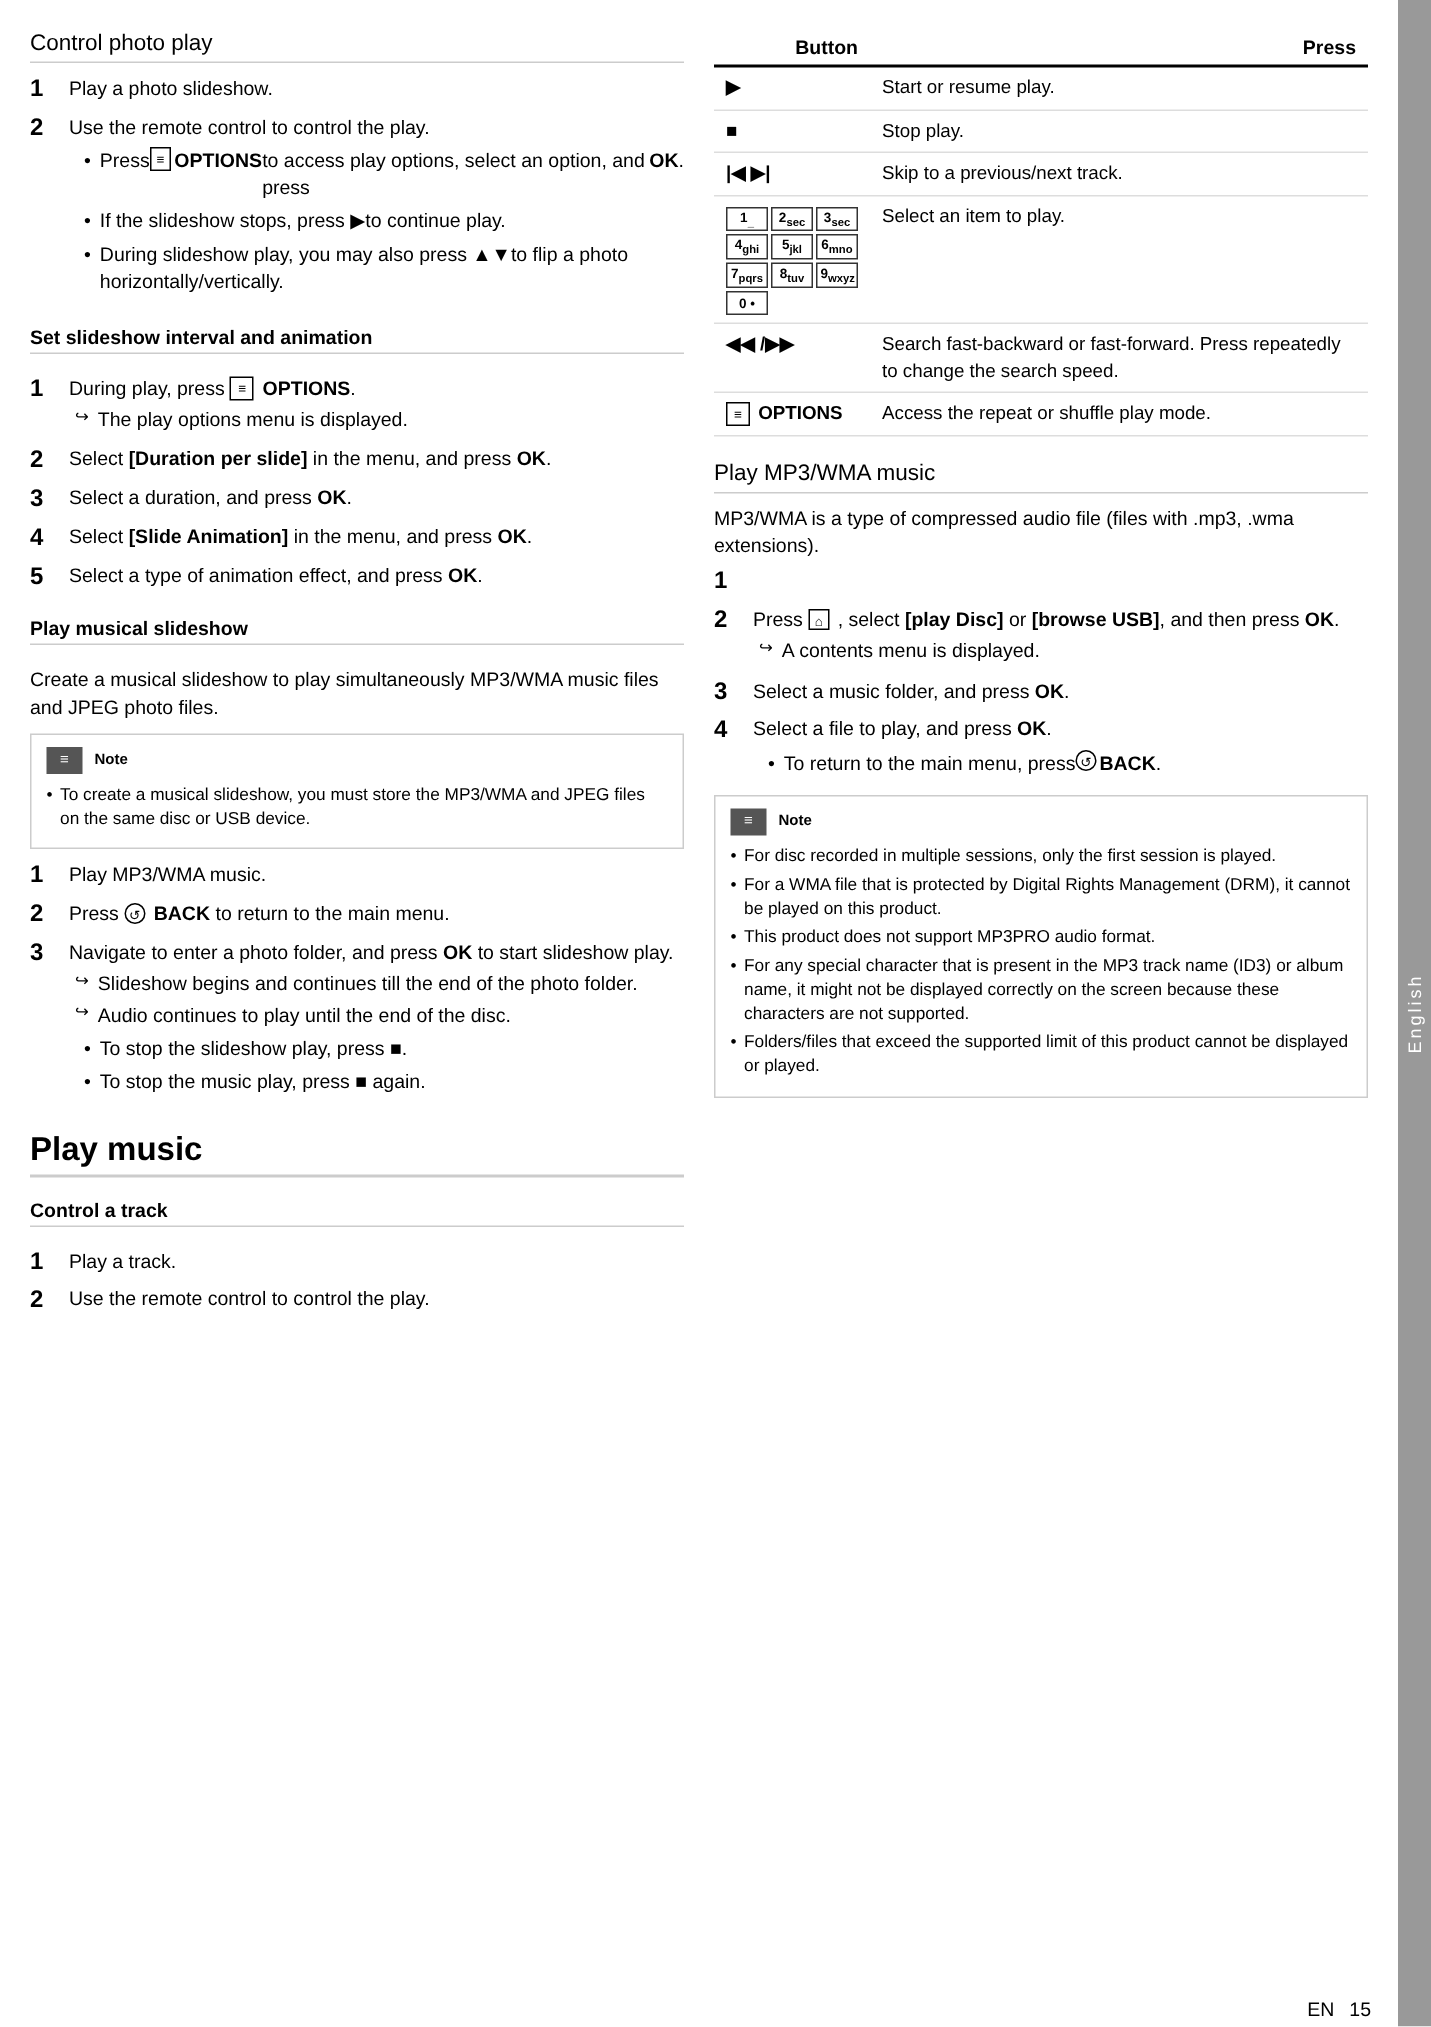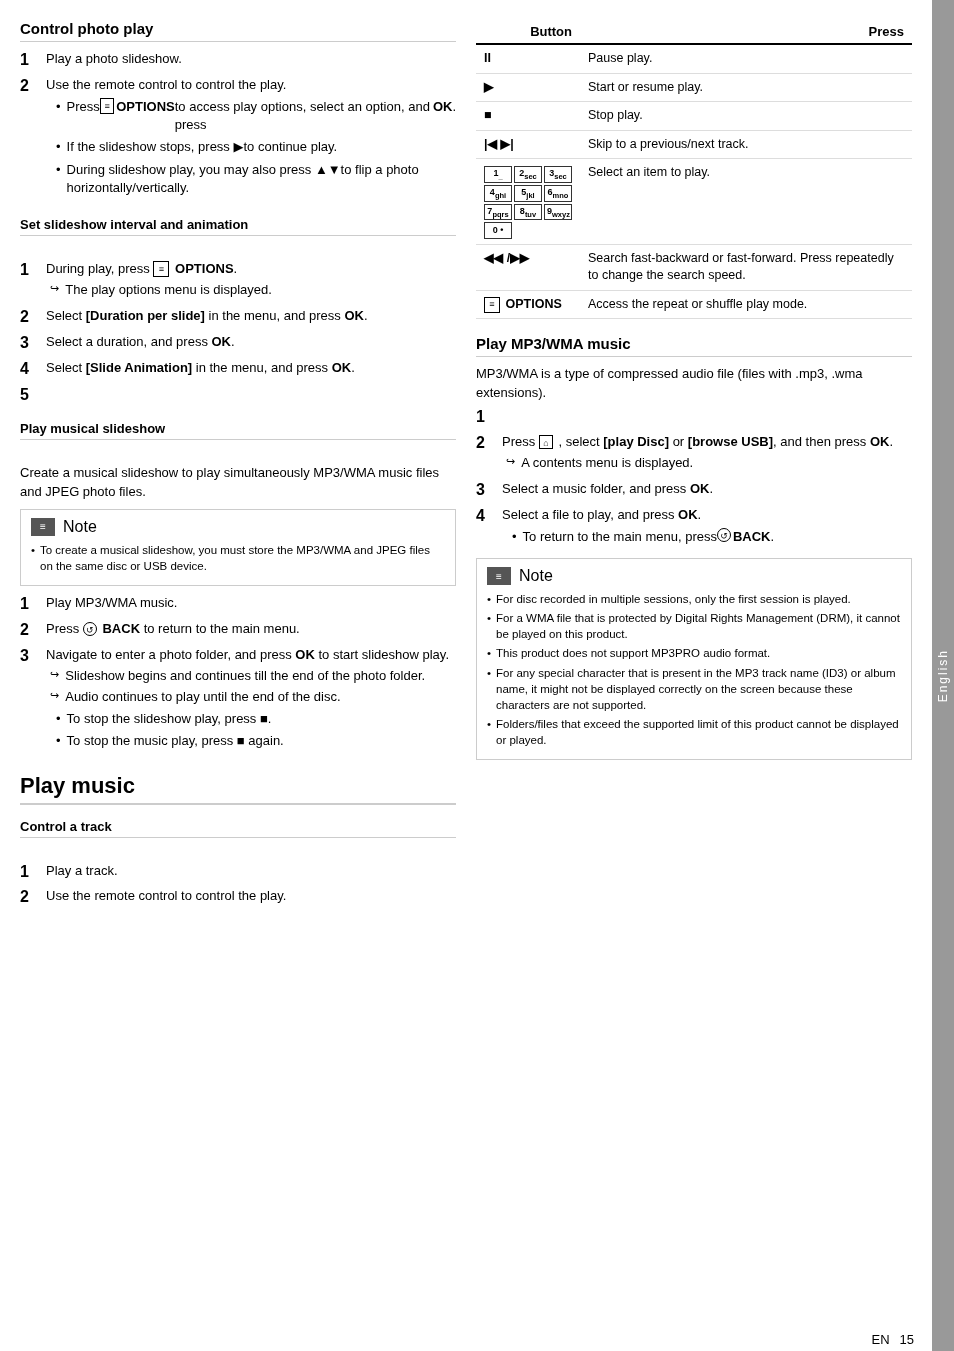--- a/index.html
+++ b/index.html
@@ -52,30 +52,30 @@
       min-width: 0;
     }
 
     .right-col {
       flex: 1;
       min-width: 0;
     }
 
     h2 {
       font-size: 15px;
-      font-weight: bold;
+      font-weight: normal;
       margin-bottom: 8px;
       border-bottom: 1px solid #ccc;
       padding-bottom: 4px;
     }
 
     h3 {
       font-size: 13px;
       font-weight: bold;
-      margin-bottom: 24px;
+      margin-bottom: 14px;
       margin-top: 14px;
       border-bottom: 1px solid #ccc;
       padding-bottom: 3px;
     }
 
     .section {
       margin-bottom: 16px;
     }
 
     .numbered-list {
@@ -159,22 +159,22 @@
       flex-shrink: 0;
     }
 
     .note-icon::before {
       content: "≡";
       color: #fff;
       font-size: 10px;
     }
 
     .note-label {
-      font-weight: normal;
-      font-size: 16px;
+      font-weight: bold;
+      font-size: 10px;
     }
 
     .note-bullet-list {
       list-style: none;
       padding: 0;
     }
 
     .note-bullet-list li {
       display: flex;
       align-items: flex-start;
@@ -333,20 +333,21 @@
           <li>
             <span class="num">3</span>
             <span class="list-content">Select a duration, and press <strong>OK</strong>.</span>
           </li>
           <li>
             <span class="num">4</span>
             <span class="list-content">Select <span class="bracket-text">[Slide Animation]</span> in the menu, and press <strong>OK</strong>.</span>
           </li>
           <li>
             <span class="num">5</span>
+            <span class="list-content">Select a type of animation effect, and press <strong>OK</strong>.</span>
           </li>
         </ul>
       </div>
 
       <div class="section">
         <h3>Play musical slideshow</h3>
         <p>Create a musical slideshow to play simultaneously MP3/WMA music files and JPEG photo files.</p>
 
         <div class="note-box">
           <div class="note-header">
@@ -410,24 +411,20 @@
     <div class="right-col">
 
       <table class="button-action-table">
         <thead>
           <tr>
             <th>Button</th>
             <th>Press</th>
           </tr>
         </thead>
         <tbody>
-          <tr>
-            <td class="btn-cell"><strong>II</strong></td>
-            <td>Pause play.</td>
-          </tr>
           <tr>
             <td class="btn-cell"><strong>▶</strong></td>
             <td>Start or resume play.</td>
           </tr>
           <tr>
             <td class="btn-cell"><strong>■</strong></td>
             <td>Stop play.</td>
           </tr>
           <tr>
             <td class="btn-cell"><strong>|◀ ▶|</strong></td>

